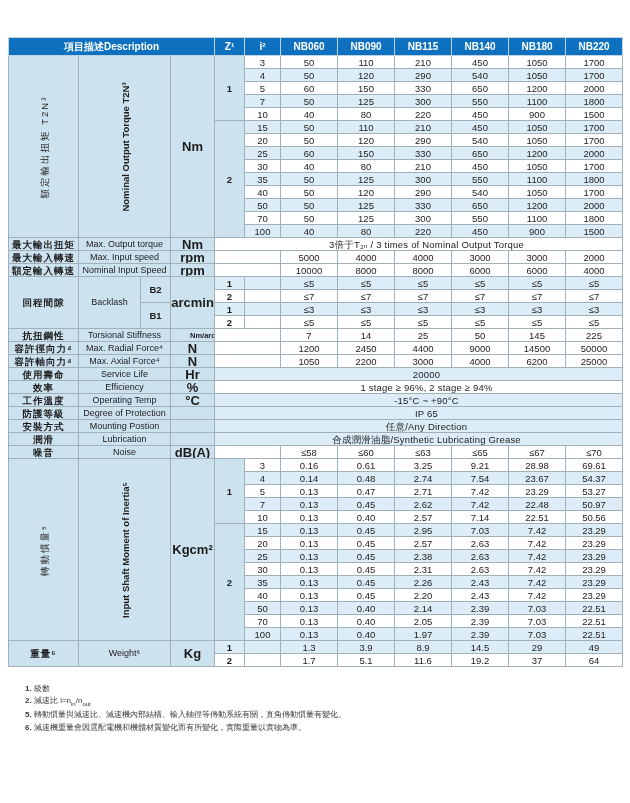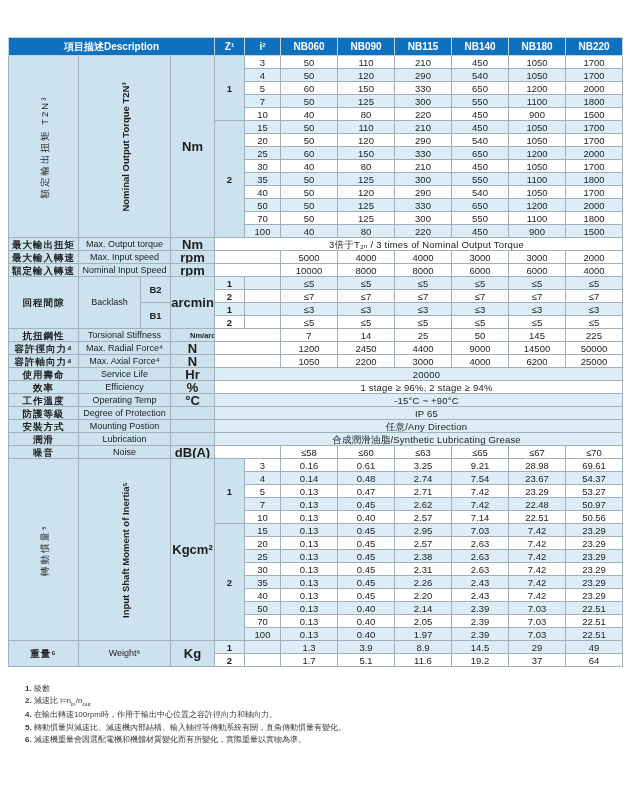--- a/index.html
+++ b/index.html
@@ -533,18 +533,17 @@
             <td class="val">37</td>
             <td class="val">64</td>
           </tr>
         </tbody>
     </table>
   </div>
 
   <div class="footnotes">
     <div class="fn"><span class="fn-num">1.</span> <span>級數</span></div>
     <div class="fn"><span class="fn-num">2.</span> <span>減速比 i=n</span><span class="sub">in</span><span>/n</span><span class="sub">out</span></div>
-    <div class="fn"><span class="fn-num">4.</span> <span>在輸出轉速100rpm時，作用于輸出中心位置之容許徑向力和軸向力。</span></div>
     <div class="fn"><span class="fn-num">5.</span> <span>轉動慣量與減速比、減速機內部結構、輸入軸徑等傳動系統有關，直角傳動慣量有變化。</span></div>
     <div class="fn"><span class="fn-num">6.</span> <span>減速機重量會因選配電機和機體材質變化而有所變化，實際重量以實物為準。</span></div>
   </div>
 
 </div>
 
 </body></html>

